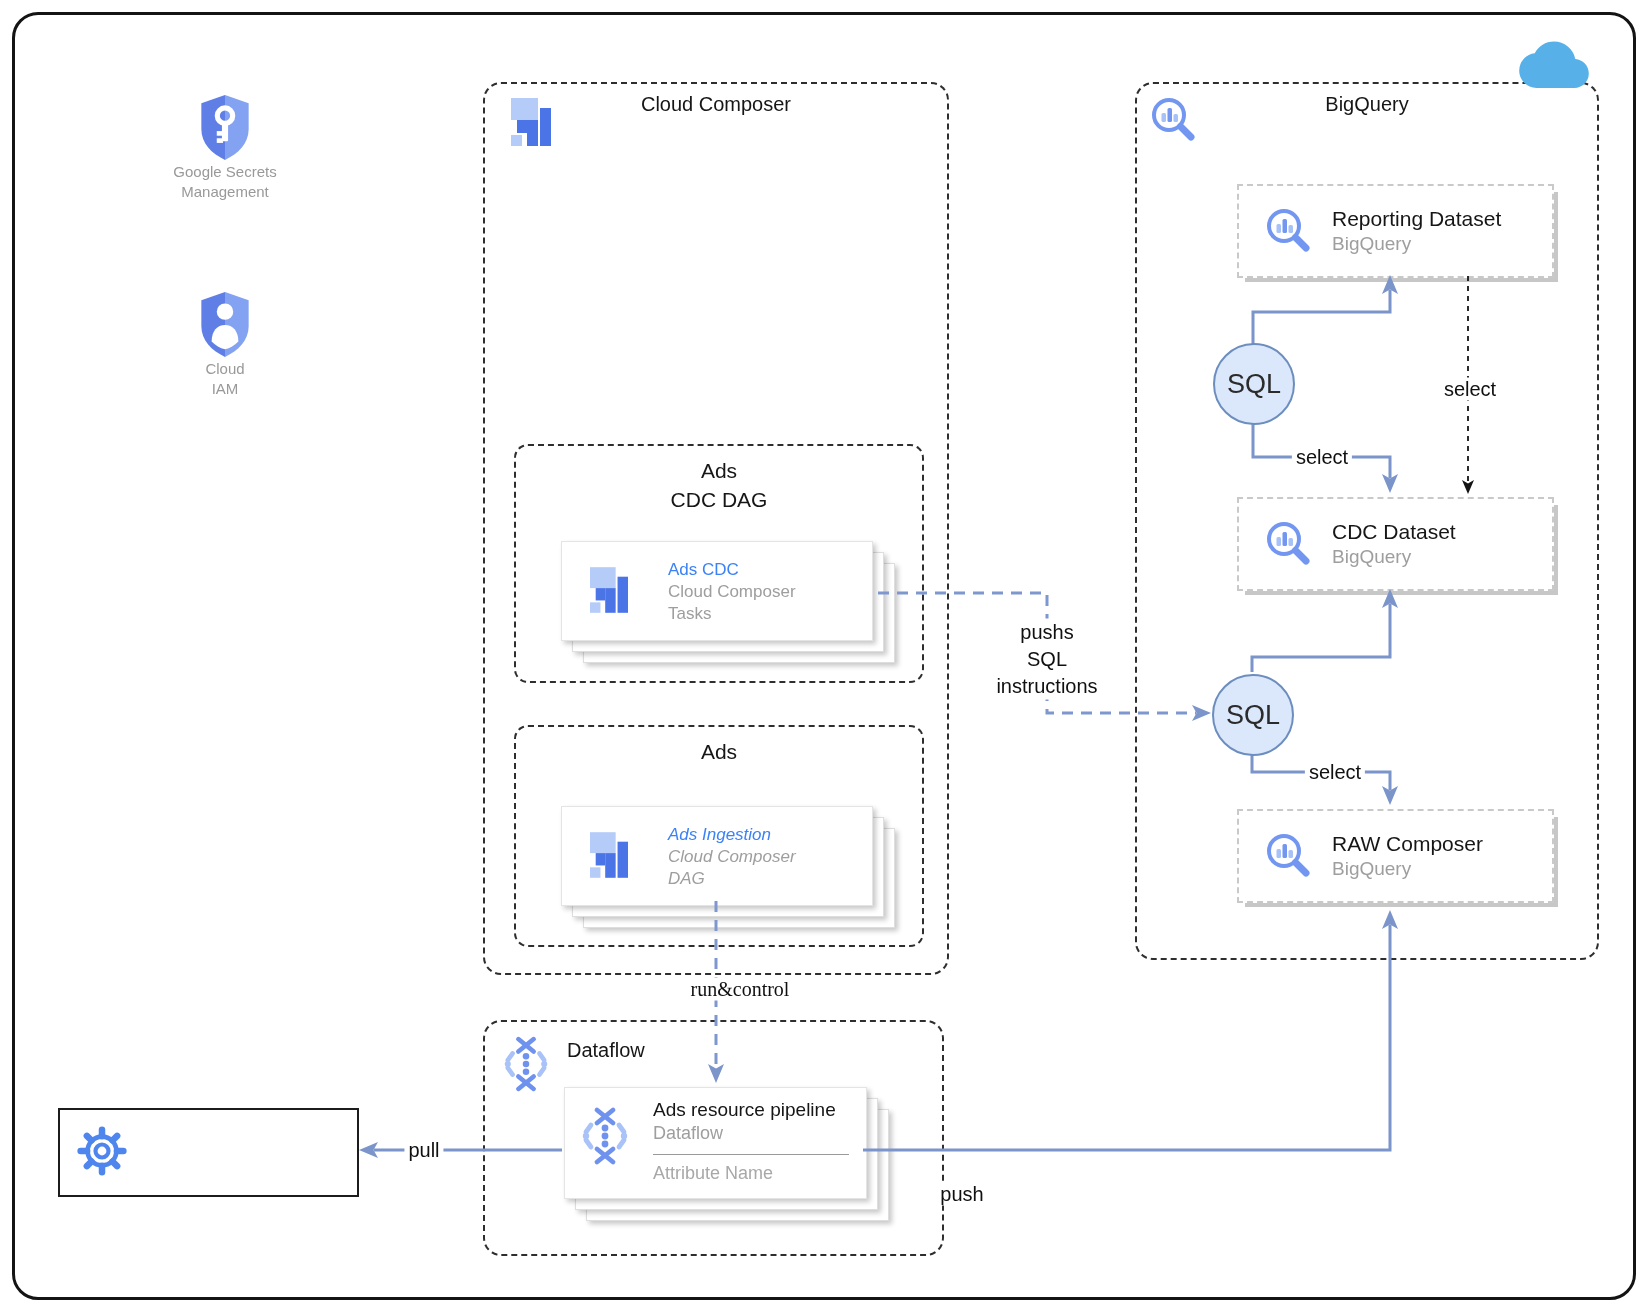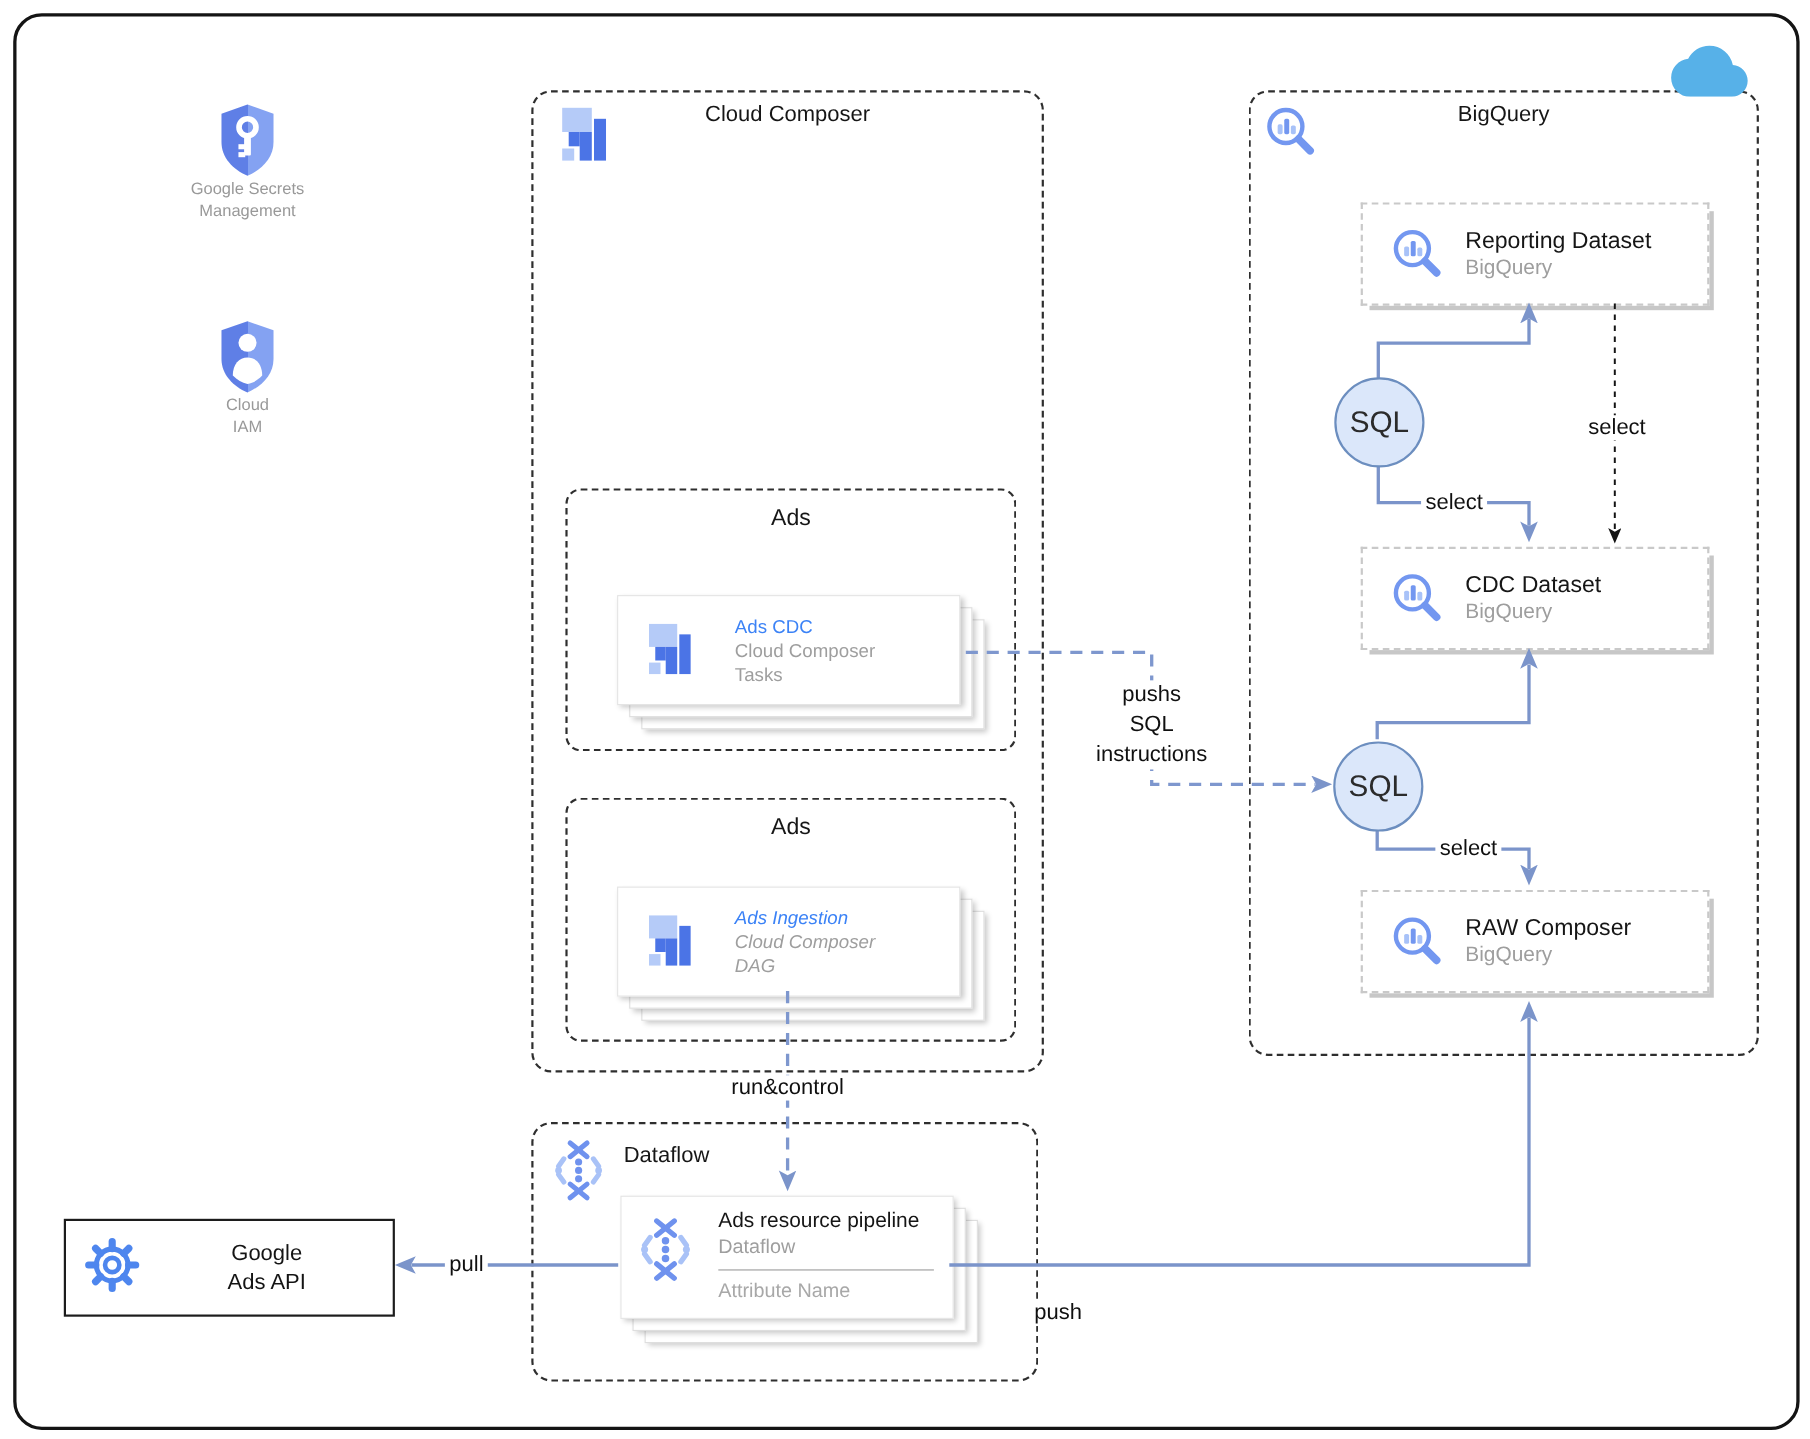--- a/index.html
+++ b/index.html
@@ -94,20 +94,21 @@
         <rect x="16" y="22" width="11" height="26" fill="#4b74e6"></rect>
         <rect x="6" y="22" width="10" height="13" fill="#4b74e6"></rect>
         <rect x="0" y="37" width="11" height="11" fill="#b5cbf8"></rect>
       </svg>
     </div>
     <div class="group-title">Cloud Composer</div>
 
     <div class="group" style="left:29px;top:360px;width:406px;height:235px;border-radius:14px;">
       <div class="group-title2">
         <div>Ads</div>
+        <div>CDC DAG</div>
       </div>
       <div class="stack" style="left:67px;top:117px;width:310px;height:98px;"></div>
       <div class="stack" style="left:56px;top:106px;width:310px;height:98px;"></div>
       <div class="card" style="left:45px;top:95px;width:310px;height:98px;">
         <div class="c-icon" style="margin:24px 0 0 28px;">
           <svg width="38" height="48" viewBox="0 0 40 48">
             <rect x="0" y="0" width="27" height="22" fill="#b5cbf8"></rect>
             <rect x="29" y="10" width="11" height="38" fill="#4b74e6"></rect>
             <rect x="16" y="22" width="11" height="26" fill="#4b74e6"></rect>
             <rect x="6" y="22" width="10" height="13" fill="#4b74e6"></rect>
@@ -283,24 +284,20 @@
             <line x1="28" y1="44" x2="28" y2="51"></line>
             <line x1="16.7" y1="39.3" x2="11.7" y2="44.3"></line>
             <line x1="12" y1="28" x2="5" y2="28"></line>
             <line x1="16.7" y1="16.7" x2="11.7" y2="11.7"></line>
             <line x1="28" y1="12" x2="28" y2="5"></line>
             <line x1="39.3" y1="16.7" x2="44.3" y2="11.7"></line>
           </g>
         </g>
       </svg>
     </div>
-    <div class="api-text">
-      <div>Google</div>
-      <div>Ads API</div>
-    </div>
   </div>
 
   <svg class="overlay" width="1645" height="1308" viewBox="0 0 1645 1308">
     <defs>
       <marker id="arrB" markerUnits="userSpaceOnUse" markerWidth="22" markerHeight="18" refX="4" refY="8" orient="auto">
         <path d="M0 0 L19 8 L0 16 L4.5 8 Z" fill="#7b94ca"></path>
       </marker>
       <marker id="arrK" markerUnits="userSpaceOnUse" markerWidth="16" markerHeight="14" refX="2" refY="6" orient="auto">
         <path d="M0 0 L14 6 L0 12 L3.5 6 Z" fill="#141414"></path>
       </marker>
@@ -333,16 +330,16 @@
   </div>
 
   <div class="edge-label" style="left:1322px;top:457px;">select</div>
   <div class="edge-label" style="left:1470px;top:389px;">select</div>
   <div class="edge-label" style="left:1335px;top:772px;">select</div>
   <div class="edge-label multi" style="left:1047px;top:659px;">
     <div>pushs</div>
     <div>SQL</div>
     <div>instructions</div>
   </div>
-  <div class="edge-label" style="left:716px;top:989px;">run&amp;control</div>
+  <div class="edge-label" style="left:740px;top:989px;font-family:Liberation Serif, serif;">run&amp;control</div>
   <div class="edge-label" style="left:424px;top:1150px;">pull</div>
   <div class="edge-label" style="left:962px;top:1194px;">push</div>
 </div>
 
 </body></html>

